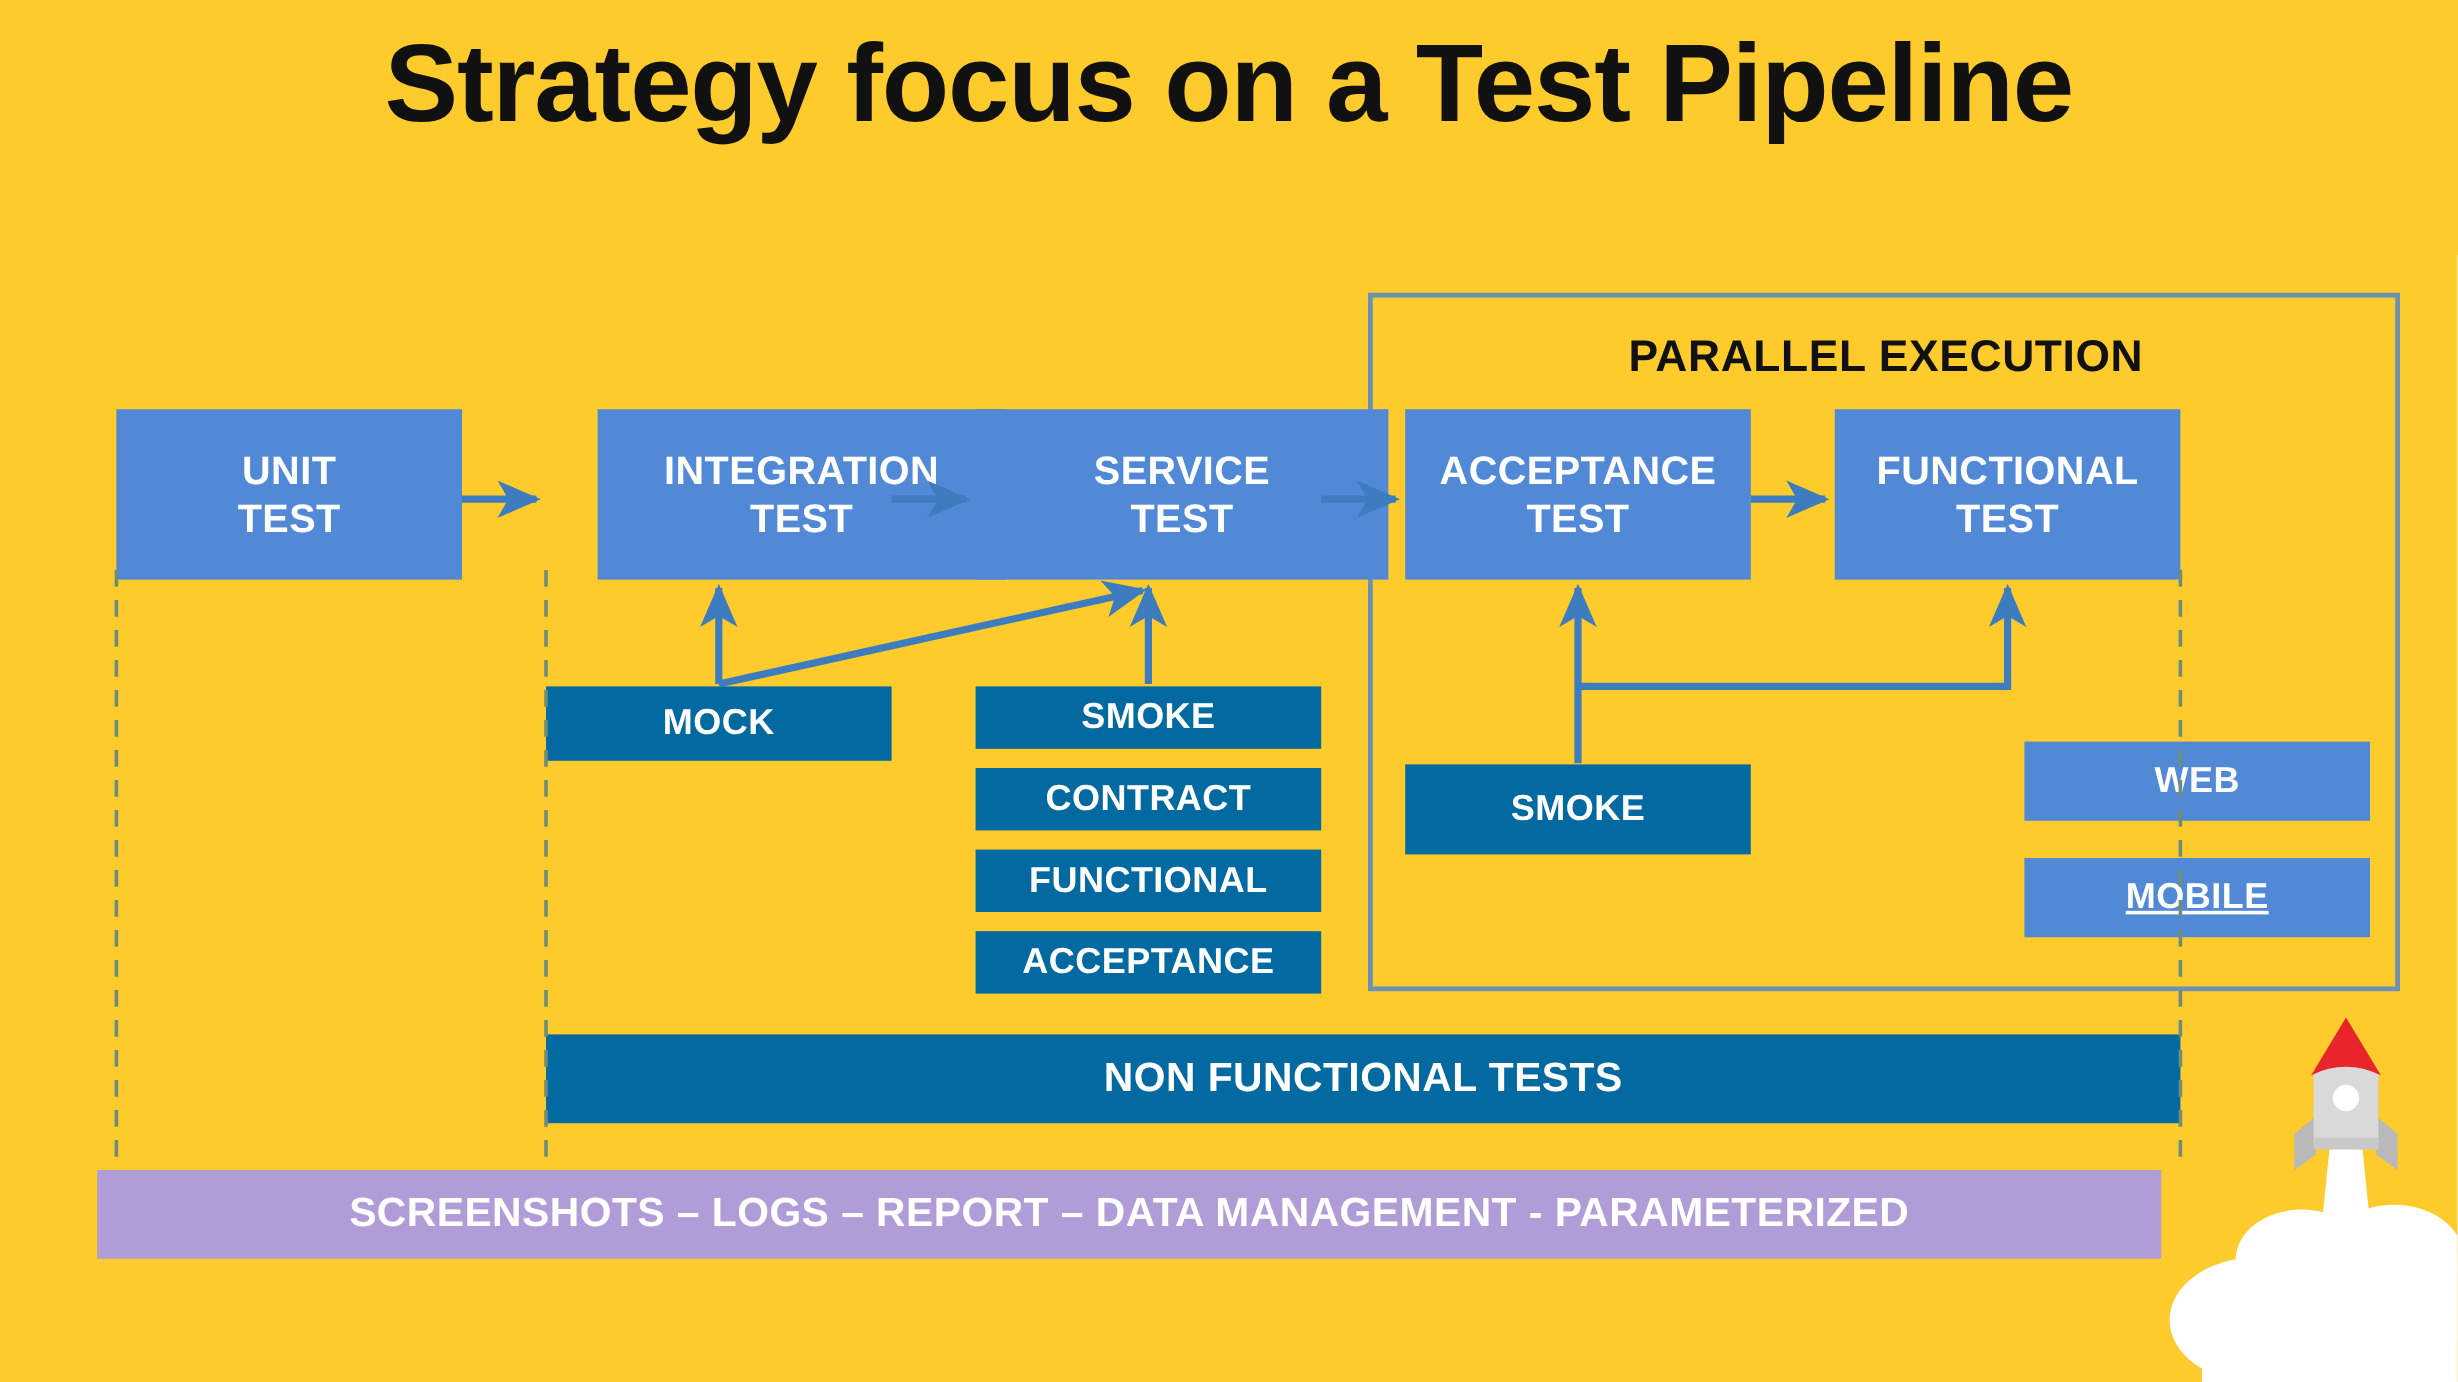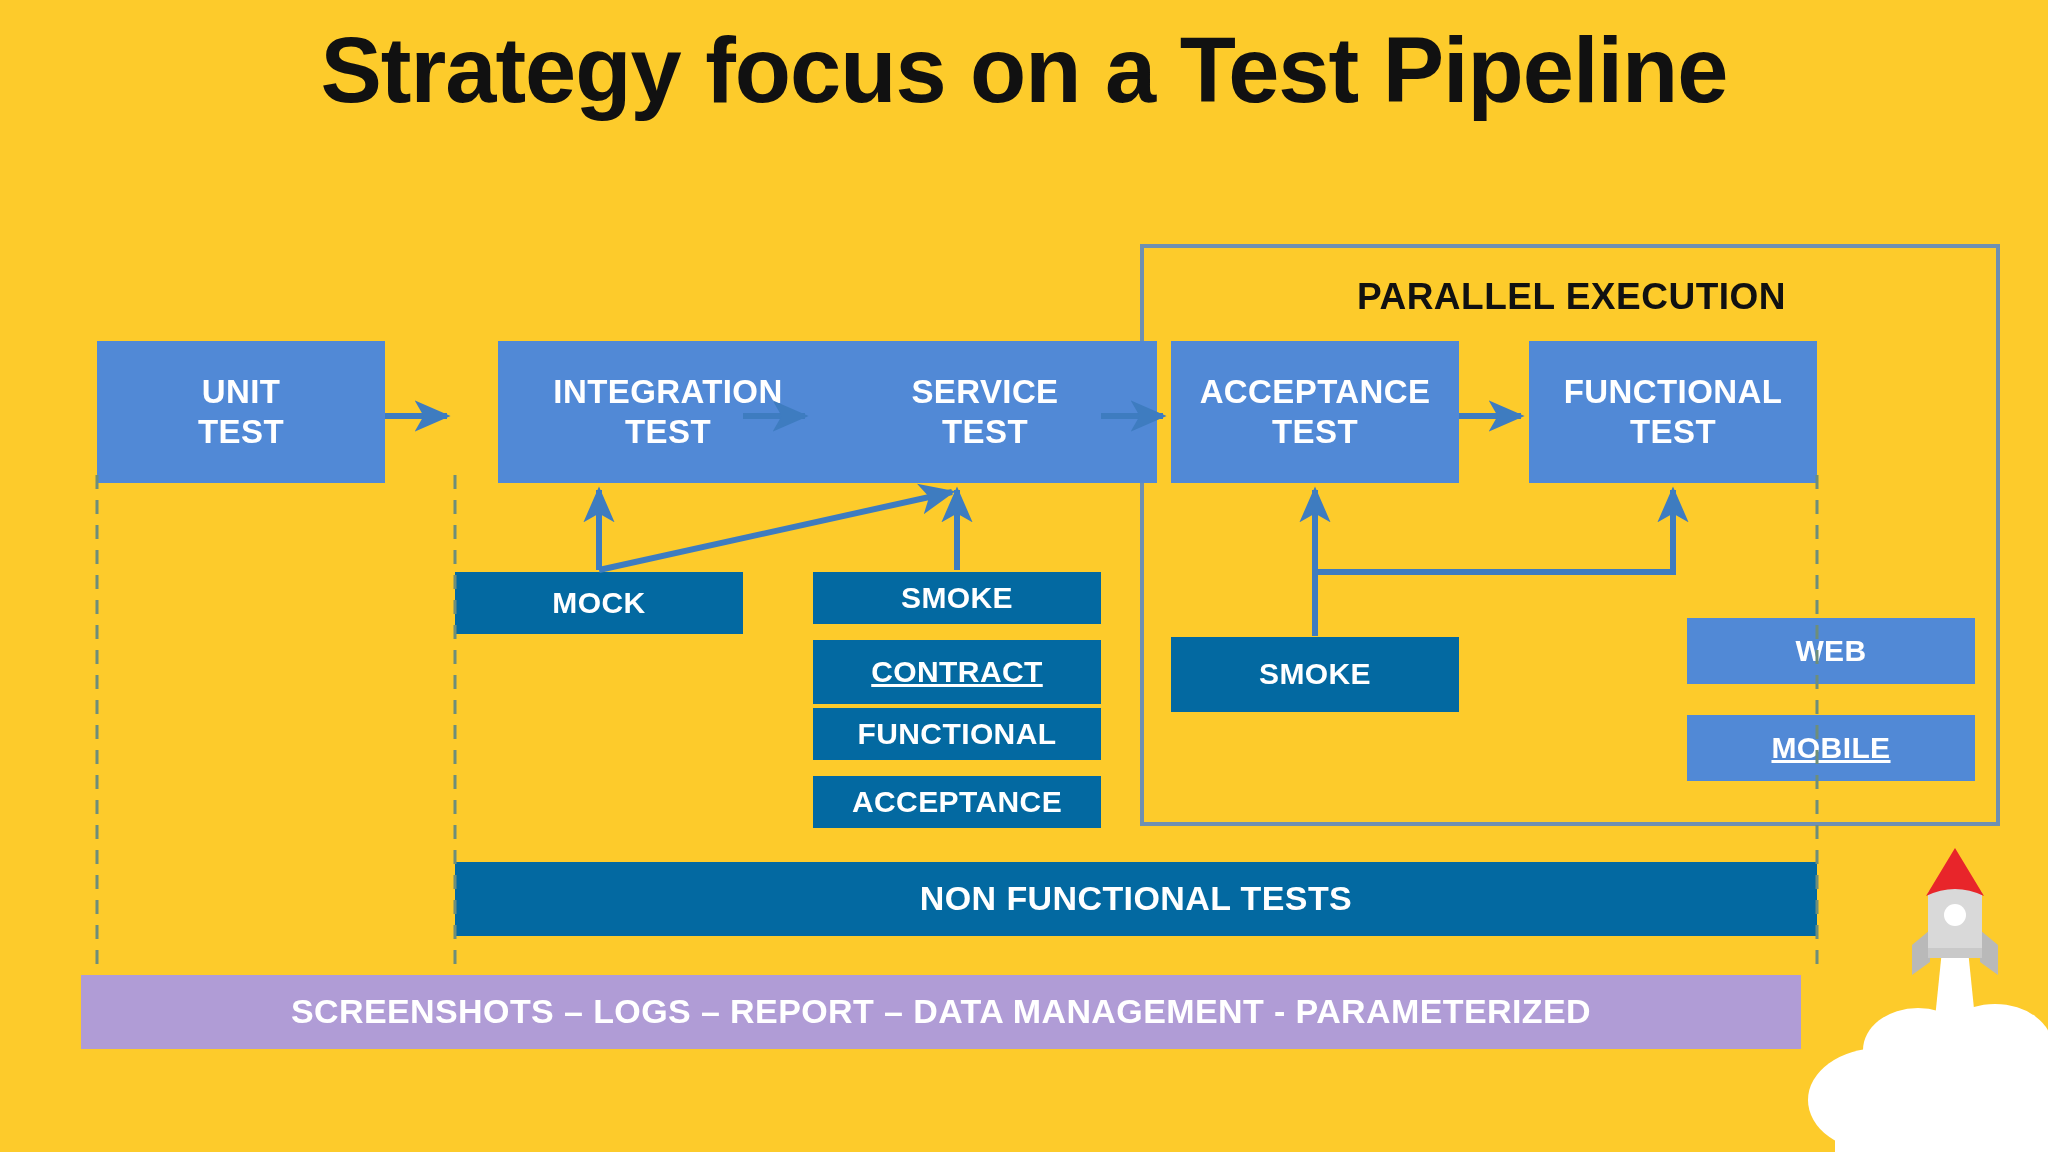--- a/index.html
+++ b/index.html
@@ -154,21 +154,21 @@
     <span>
       <span>FUNCTIONAL</span><br>
       <span>TEST</span>
     </span>
   </div>
 
   <div class="node green chip" style="left:455px; top:572px; width:288px; height:62px;">MOCK</div>
 
   <div class="node green chip" style="left:813px; top:572px; width:288px; height:52px;">SMOKE</div>
 
-  <div class="node green chip" style="left:813px; top:640px; width:288px; height:64px;text-decoration:underline;">CONTRACT</div>
+  <div class="node green chip" style="left:813px; top:640px; width:288px; height:52px;">CONTRACT</div>
 
   <div class="node green chip" style="left:813px; top:708px; width:288px; height:52px;">FUNCTIONAL</div>
 
   <div class="node green chip" style="left:813px; top:776px; width:288px; height:52px;">ACCEPTANCE</div>
 
   <div class="node green chip" style="left:1171px; top:637px; width:288px; height:75px;">SMOKE</div>
 
   <div class="node blue chip" style="left:1687px; top:618px; width:288px; height:66px;">WEB</div>
 
   <div class="node blue chip" style="left:1687px; top:715px; width:288px; height:66px;text-decoration:underline;">MOBILE</div>

